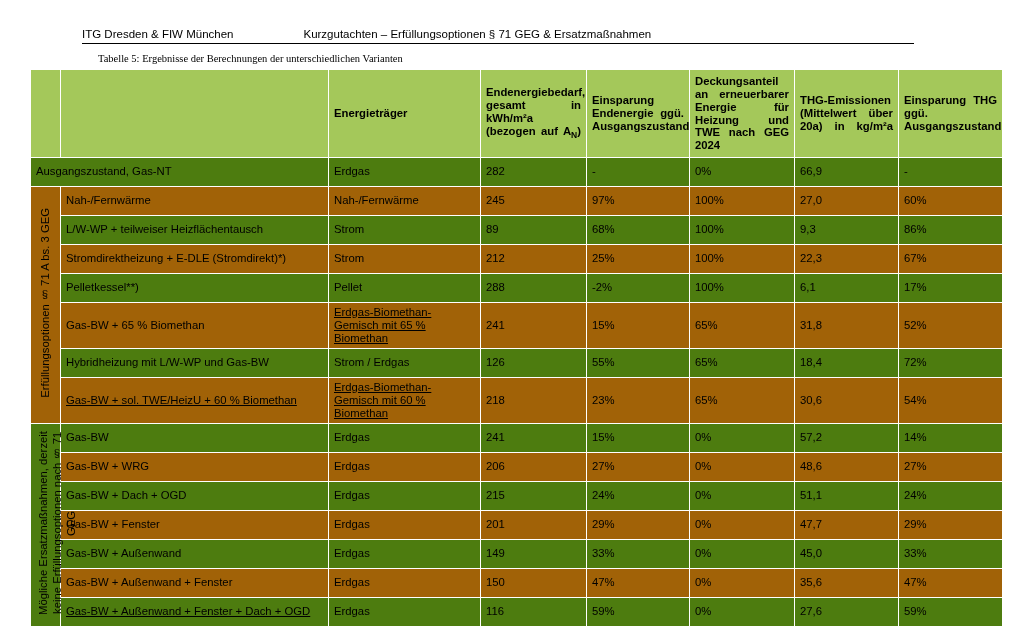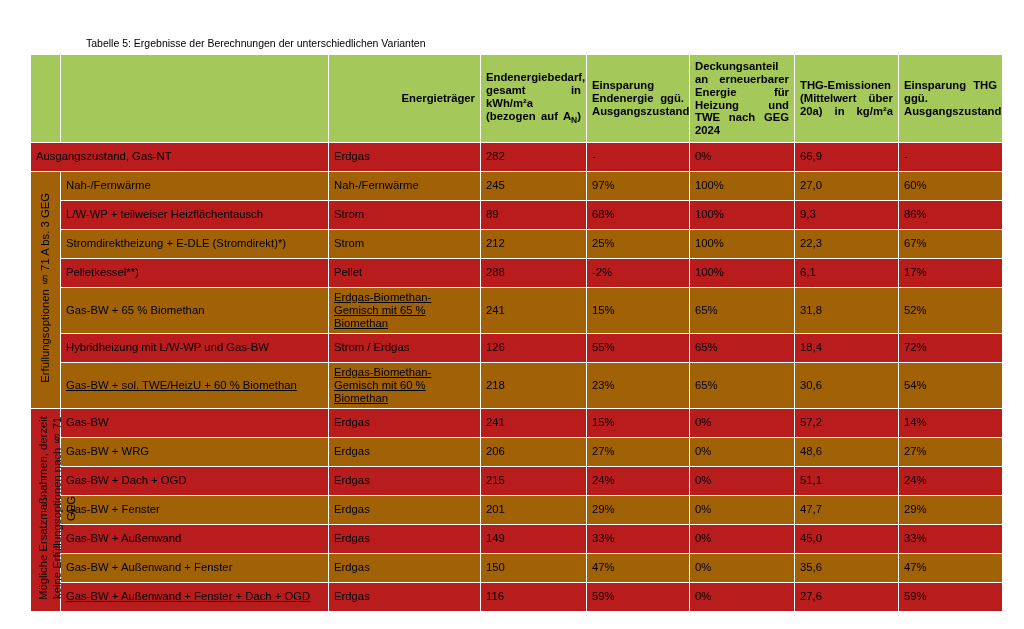--- a/index.html
+++ b/index.html
@@ -35,42 +35,43 @@
   .runhead .left {
     white-space: nowrap;
   }
   .runhead .right {
     white-space: nowrap;
     margin-left: 70px;
   }
   
   .caption {
     font-size: 10.5px;
-    margin: 9px 0 5px 4px;
+    margin: 9px 0 5px 16px;
     white-space: nowrap;
+    font-family: Liberation Serif, serif;
   }
   
   table.results {
     border-collapse: collapse;
     table-layout: fixed;
     width: 922px;
     margin-left: -52px;
     font-size: 11.3px;
   }
   table.results td, table.results th {
     border: 1px solid #ffffff;
     vertical-align: middle;
     padding: 3px 5px;
     box-sizing: border-box;
   }
   thead th {
     background: #a4c85a;
     color: #000;
     font-weight: bold;
-    text-align: right;
+    text-align: left;
     vertical-align: bottom;
     font-size: 11.3px;
     line-height: 1.15;
     height: 88px;
     padding: 4px 5px 5px 5px;
     hyphens: auto;
   }
   th.hdr-blank1, th.hdr-blank2 { background: #a4c85a; }
   .hdr-just { text-align: justify; text-align-last: justify; }
   
@@ -80,21 +81,21 @@
   col.c-ee     { width: 106px; }
   col.c-sav    { width: 103px; }
   col.c-deck   { width: 105px; }
   col.c-thg    { width: 104px; }
   col.c-savthg { width: 104px; }
 
   tbody td {
     height: 29px;
     line-height: 1.18;
   }
-  tr.r-light td { background: #b91c1c; }
+  tr.r-light td { background: #4d7c0f; }
   tr.r-dark  td { background: #a16207; }
 
   td.first-row-span {
     background: #e4eed2;
   }
   
   td.side {
     background: #a4c85a;
     padding: 0;
     text-align: center;
@@ -114,20 +115,24 @@
     max-height: 300px;
   }
   .two-line { line-height: 1.15; text-decoration: underline; }
   sub { font-size: 8.5px; }
 </style>
 </head>
 <body>
 
 <div class="page">
 
+  <div class="runhead">
+    <span class="left">ITG Dresden &amp; FIW München</span>
+    <span class="right">Kurzgutachten – Erfüllungsoptionen § 71 GEG &amp; Ersatzmaßnahmen</span>
+  </div>
 
   <div class="caption">Tabelle 5: Ergebnisse der Berechnungen der unterschiedlichen Varianten</div>
 
   <table class="results">
     <colgroup>
       <col class="c-side">
       <col class="c-name">
       <col class="c-energy">
       <col class="c-ee">
       <col class="c-sav">

